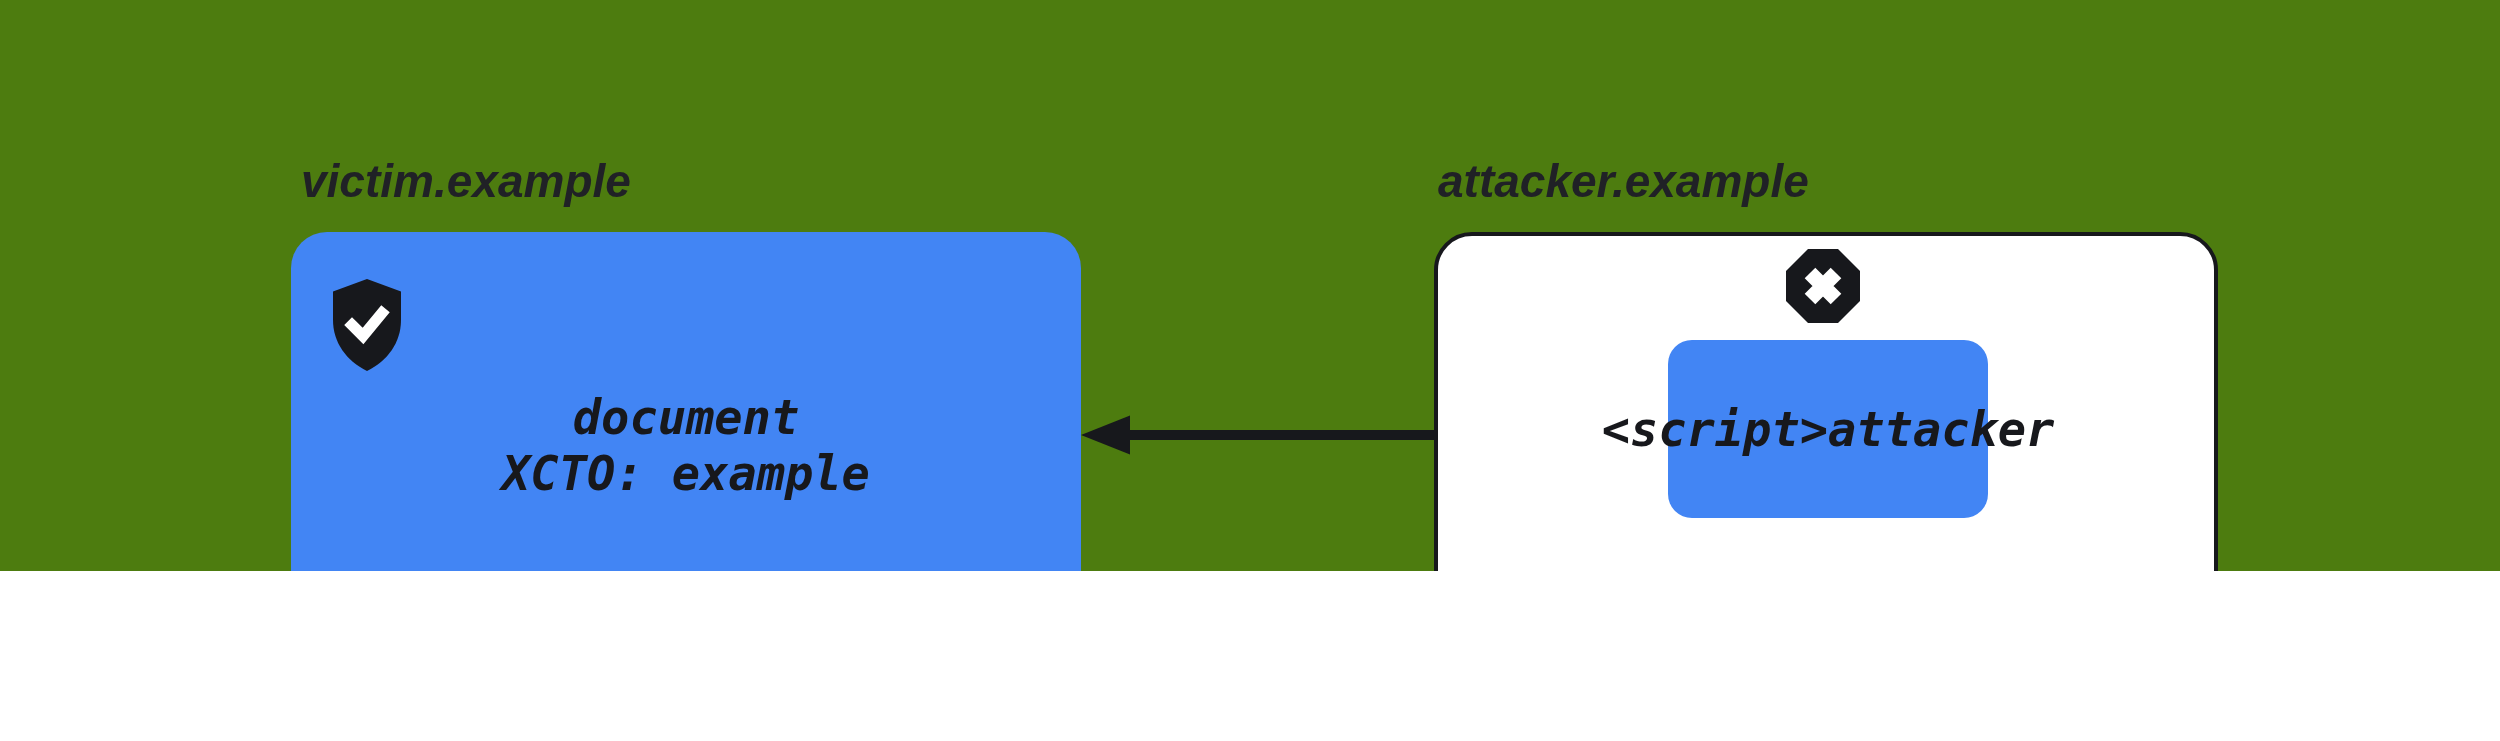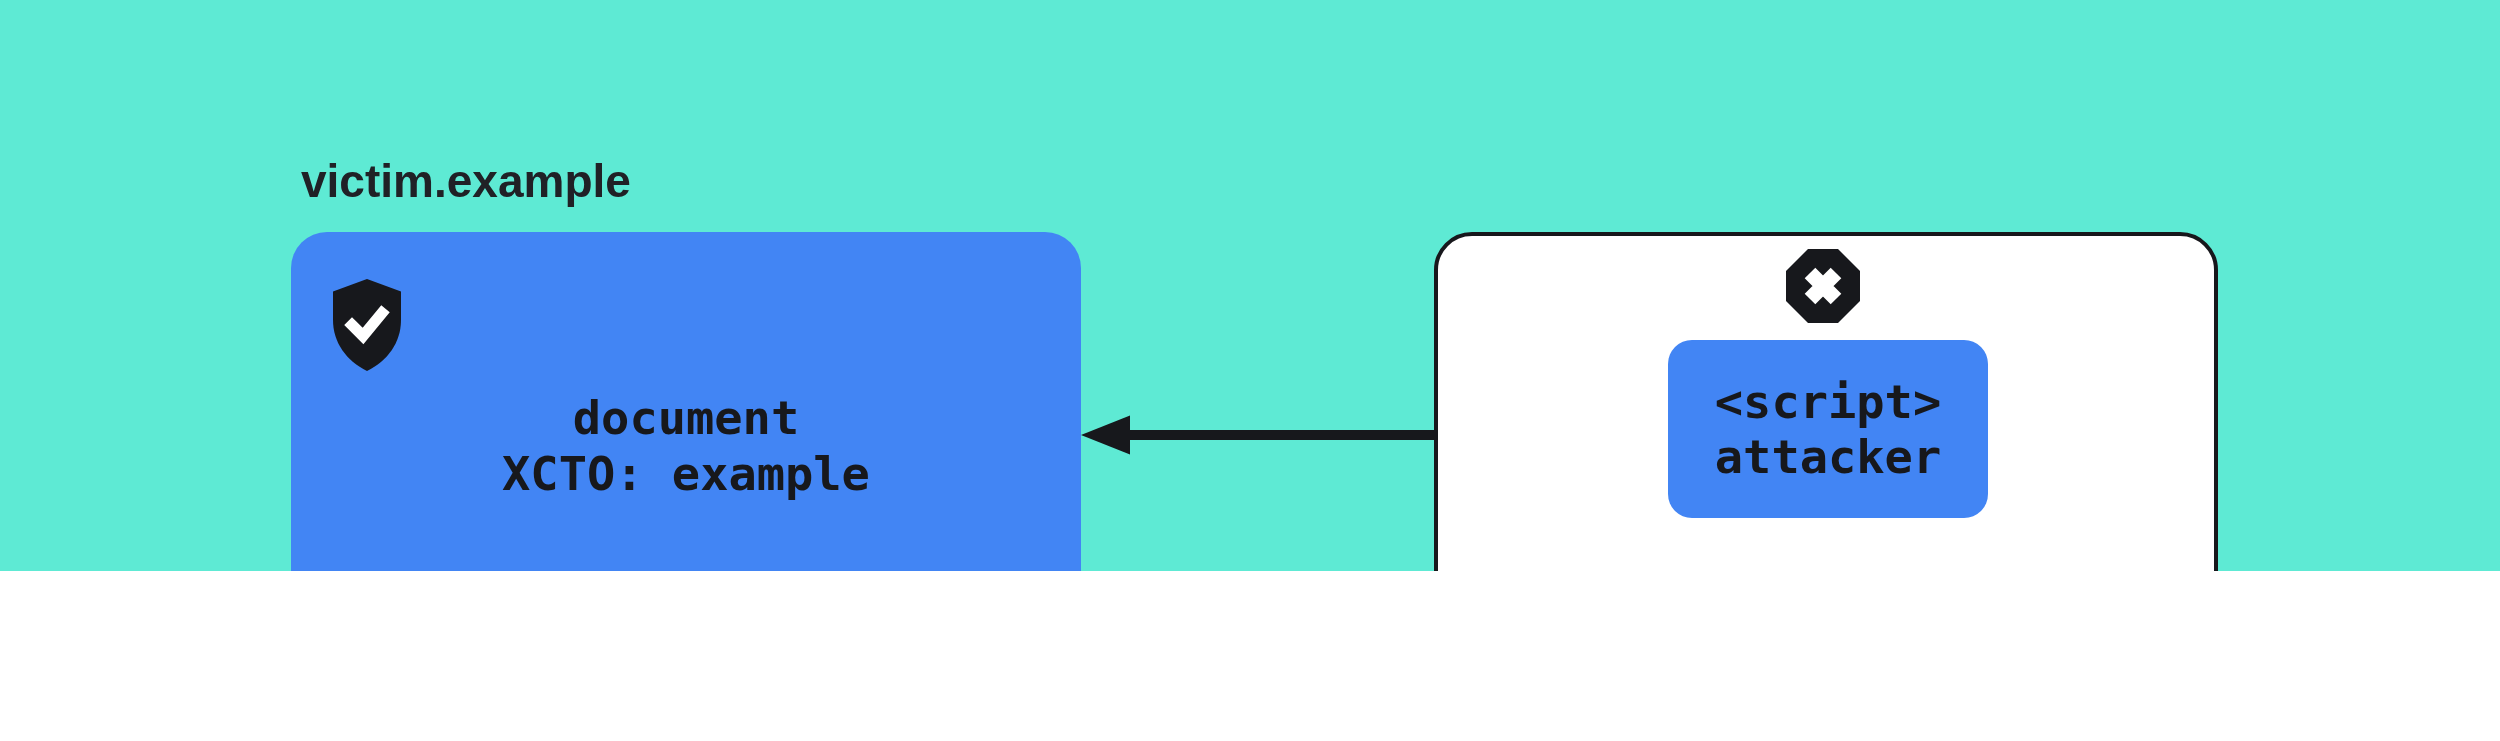--- a/index.html
+++ b/index.html
@@ -2,22 +2,23 @@
 <html><head>
 <meta charset="utf-8">
 <style>
   :root{
     --blue:#4285f4;
     --ink:#17181c;
     --label:#202126;
   }
   html,body{margin:0;padding:0;background:#ffffff;}
   .canvas{
-    position:relative;width:2500px;height:571px;background:#5eead4;overflow:hidden;
+    position:relative;width:2500px;height:571px;background:#4d7c0f;overflow:hidden;
     font-family:"Liberation Sans",sans-serif;
+    font-style:italic;
   }
   .domain-label{
     position:absolute;top:158px;font-size:46px;line-height:46px;font-weight:700;
     color:var(--label);letter-spacing:0;white-space:nowrap;
   }
   .victim-label{left:301px;}
   .attacker-label{left:1438px;}
   .victim-box{
     position:absolute;left:291px;top:232px;width:790px;height:403px;
     background:var(--blue);border-radius:36px;
@@ -34,21 +35,21 @@
   }
   .arrow-svg{position:absolute;left:1073px;top:410px;width:600px;height:50px;}
   .attacker-box{
     position:absolute;left:1434px;top:232px;width:784px;height:397px;
     background:#ffffff;border:4px solid var(--ink);border-radius:38px;box-sizing:border-box;
   }
   .octagon-icon{position:absolute;left:1784px;top:247px;width:78px;height:78px;}
   .script-box{
     position:absolute;left:1668px;top:340px;width:320px;height:178px;
     background:var(--blue);border-radius:24px;
-    display:flex;flex-direction:column;align-items:center;justify-content:center;
+    display:flex;align-items:center;justify-content:center;
     font-size:47px;line-height:55px;
   }
 </style>
 </head>
 <body>
 
 <div class="canvas">
 
   <div class="domain-label victim-label">victim.example</div>
 
@@ -61,20 +62,21 @@
       <div>document</div>
       <div>XCTO: example</div>
     </div>
   </div>
 
   <svg class="arrow-svg" viewBox="0 0 600 50" xmlns="http://www.w3.org/2000/svg" aria-hidden="true">
     <polygon points="8,25 57,5.5 57,44.5" fill="#17181c"></polygon>
     <rect x="56" y="20" width="541" height="10" fill="#17181c"></rect>
   </svg>
 
+  <div class="domain-label attacker-label">attacker.example</div>
 
   <div class="attacker-box"></div>
 
   <svg class="octagon-icon" viewBox="0 0 78 78" xmlns="http://www.w3.org/2000/svg" aria-hidden="true">
     <polygon points="24,2 54,2 76,24 76,54 54,76 24,76 2,54 2,24" fill="#17181c"></polygon>
     <path d="M26 26 L52 52 M52 26 L26 52" stroke="#ffffff" stroke-width="15" stroke-linecap="butt"></path>
   </svg>
 
   <div class="script-box mono">
     <div>&lt;script&gt;</div>

